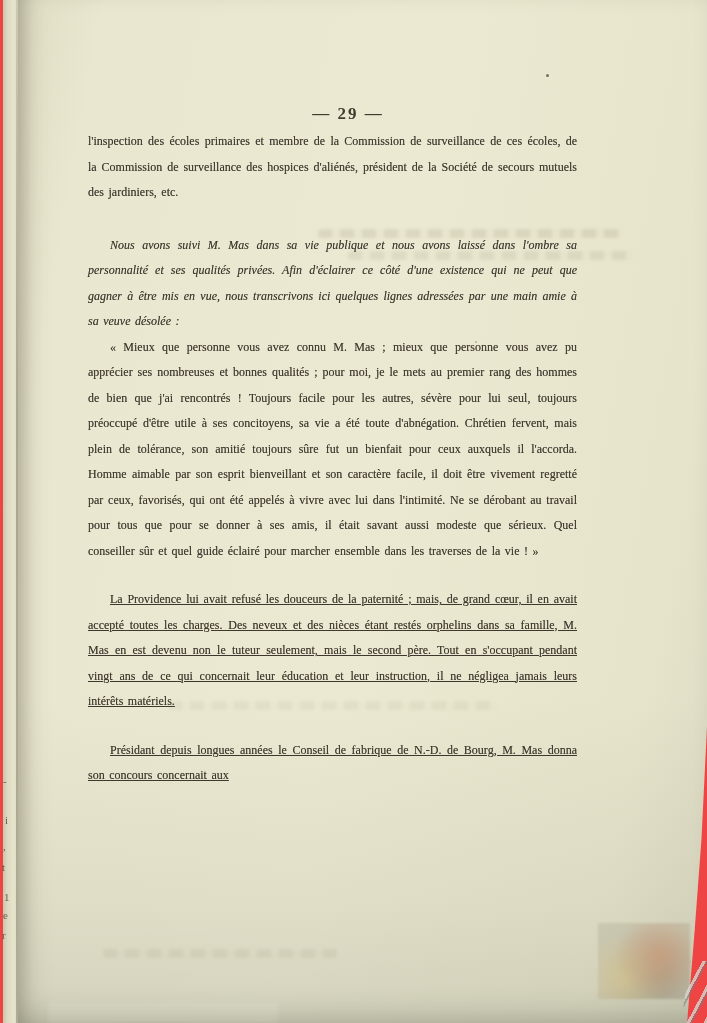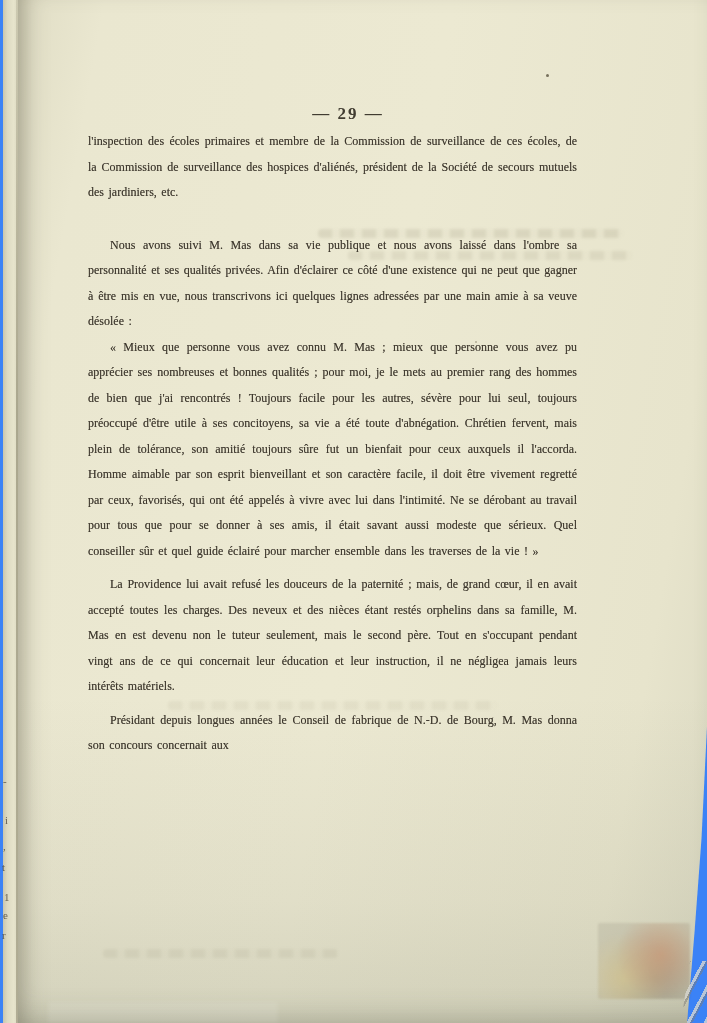--- a/index.html
+++ b/index.html
@@ -1,19 +1,19 @@
 <!DOCTYPE html>
 <html><head>
 <meta charset="utf-8">
 <style>
   html,body{margin:0;padding:0;background:#111;}
   .scan{
     position:relative;
     width:707px;height:1023px;
-    background:#3b82f6;
+    background:#ef4444;
     overflow:hidden;
     font-family:"Liberation Serif","DejaVu Serif",serif;
   }
   
   .edge-strip{
     position:absolute;left:3px;top:0;width:15px;height:100%;
     background:linear-gradient(90deg,#c9c6ae 0%,#dddac2 30%,#e7e4cc 70%,#dcd9c1 100%);
   }
   .edge-crease{
     position:absolute;left:16px;top:0;width:2px;height:100%;
@@ -37,22 +37,22 @@
   .text-block{
     position:absolute;left:70px;top:129px;width:489px;
     font-size:12px;line-height:25.5px;
     color:#3e382e;
     text-align:justify;
     word-spacing:1.5px;
     text-shadow:0 0 .6px rgba(62,56,46,.55);
   }
   .text-block p{margin:0;text-indent:22px;}
   .text-block p.no-indent{text-indent:0;}
-  .text-block p.gap-lg{margin-top:27px;}
-  .text-block p.gap-md{margin-top:8px;}
+  .text-block p.gap-lg{margin-top:27px;font-style:italic;}
+  .text-block p.gap-md{margin-top:23px;text-decoration:underline;}
   
   .ghost{
     position:absolute;height:9px;border-radius:4px;
     background:repeating-linear-gradient(90deg,rgba(125,118,92,.28) 0 14px,rgba(125,118,92,.05) 14px 22px);
     filter:blur(1.6px);opacity:.55;pointer-events:none;
   }
   .ghost.g1{left:300px;top:229px;width:305px;}
   .ghost.g2{left:330px;top:251px;width:285px;opacity:.45;}
   .ghost.g3{left:150px;top:701px;width:330px;opacity:.3;}
   .ghost.g4{left:85px;top:949px;width:235px;opacity:.35;}

